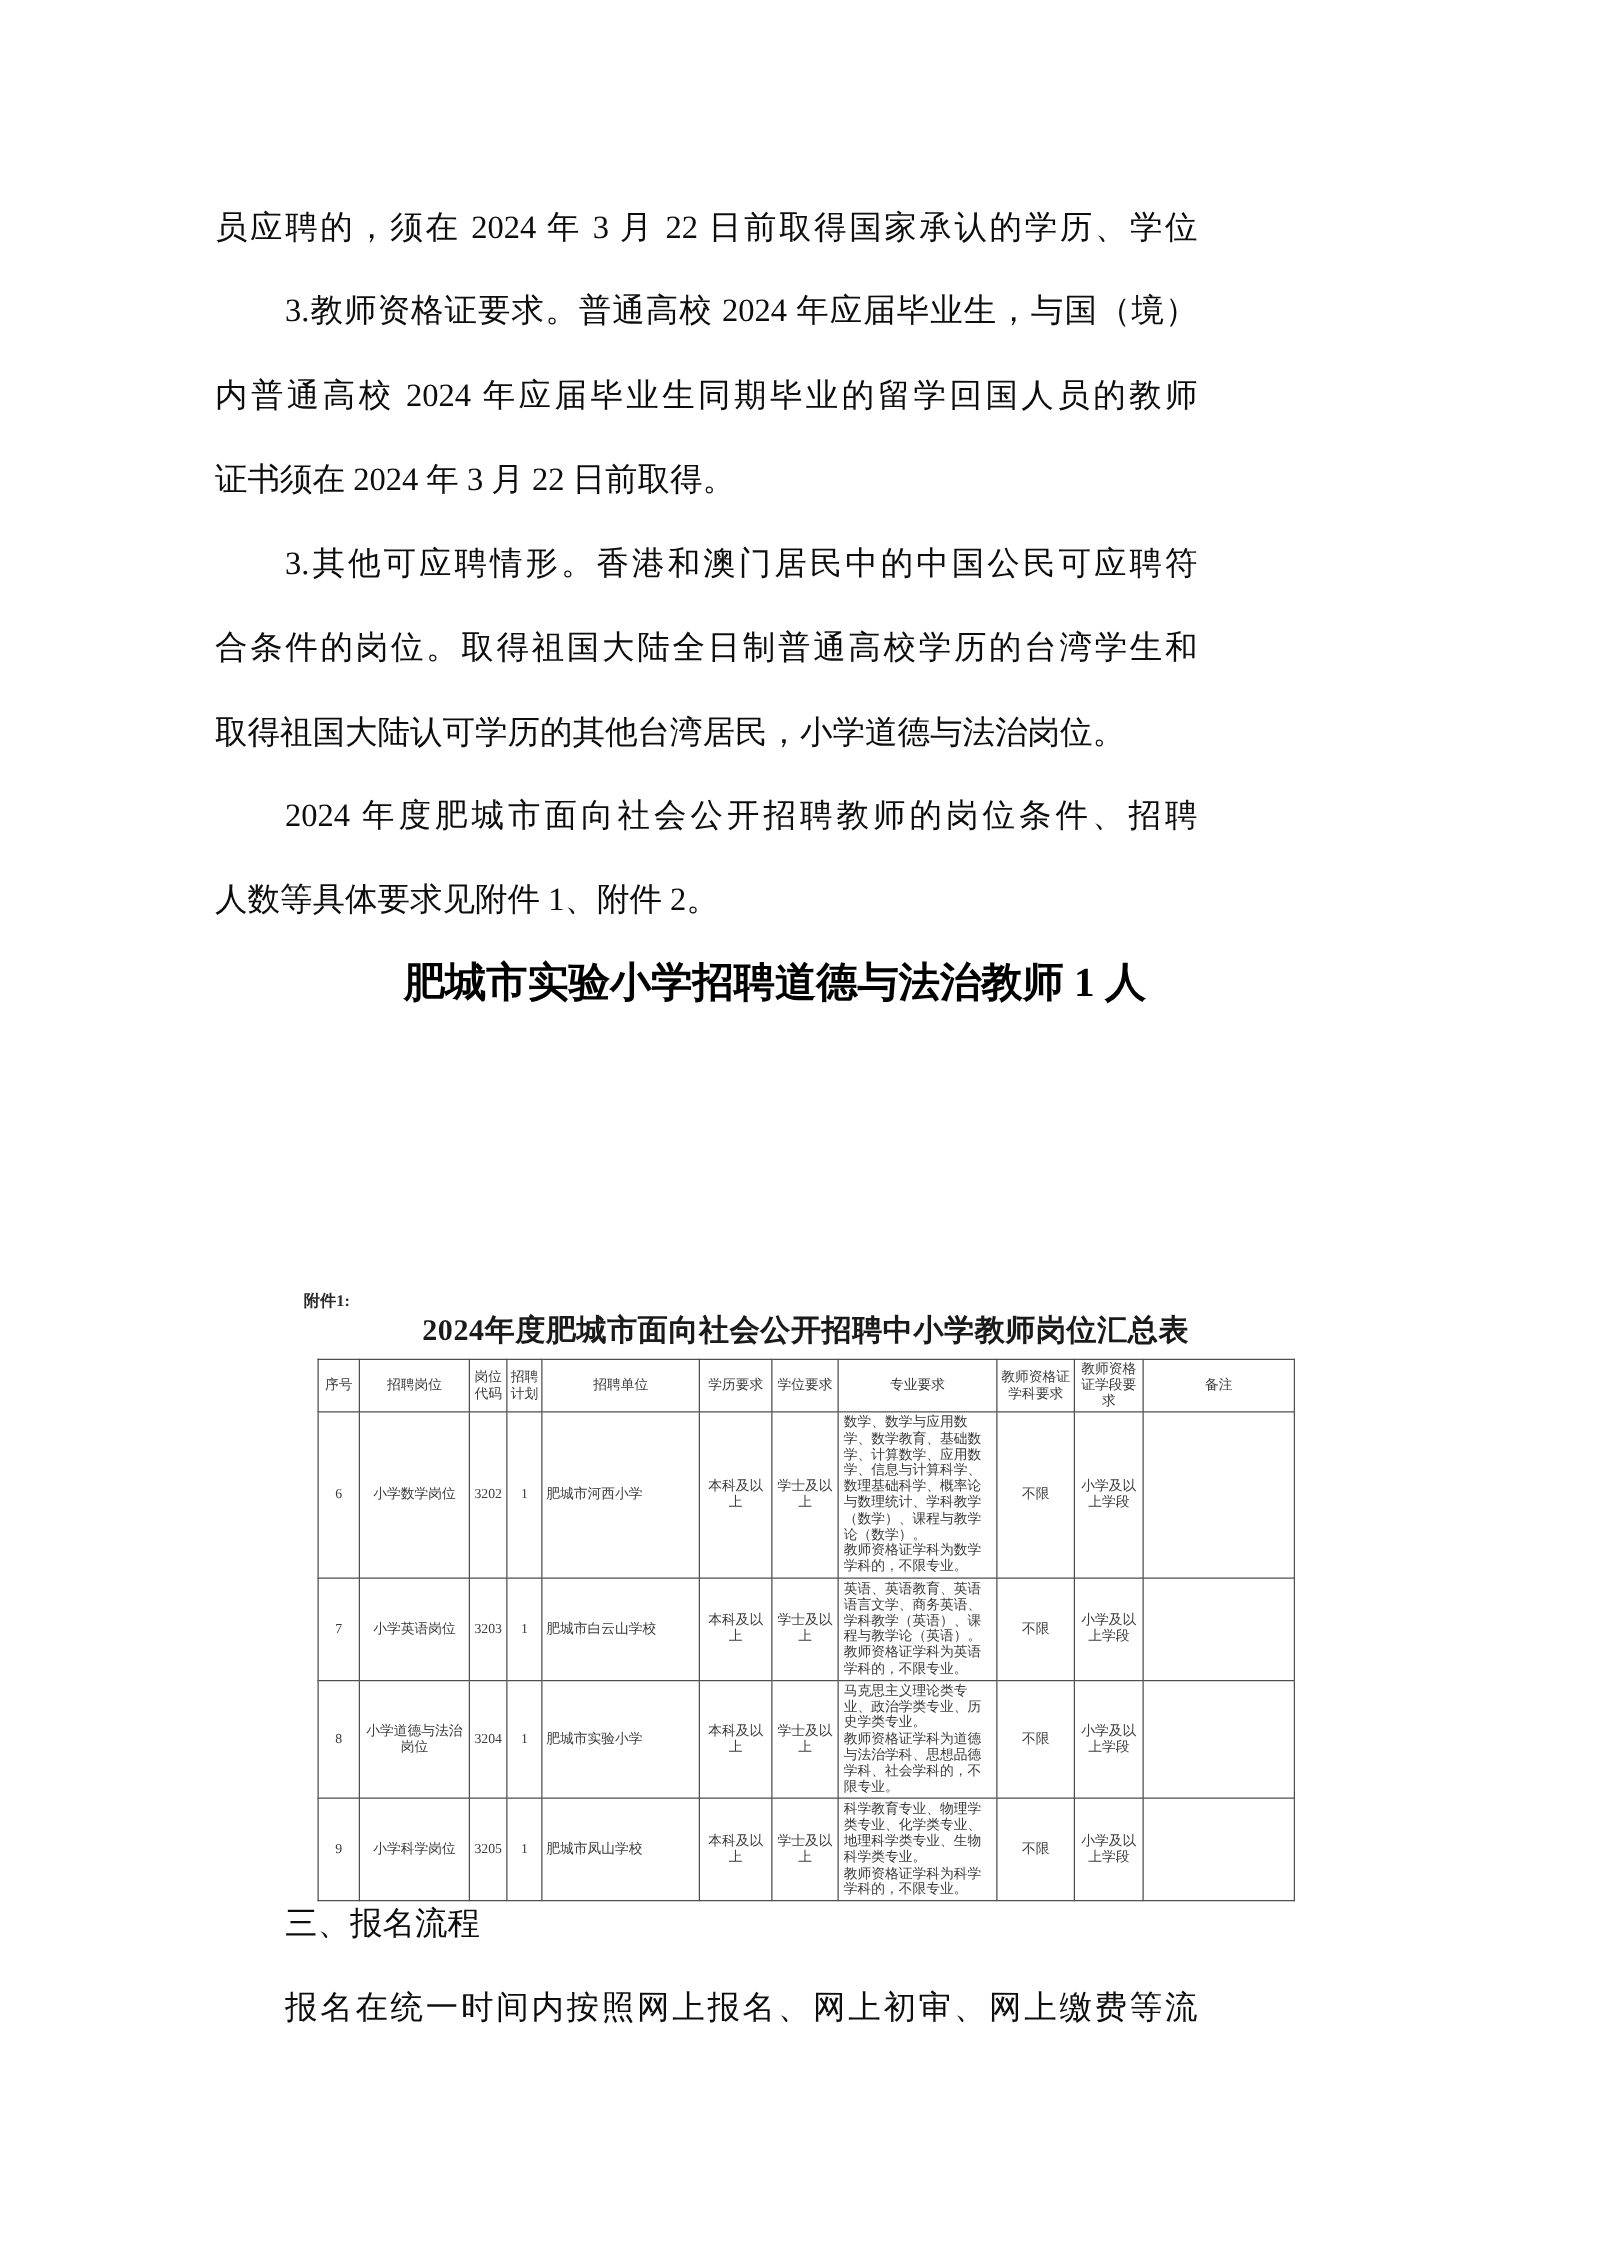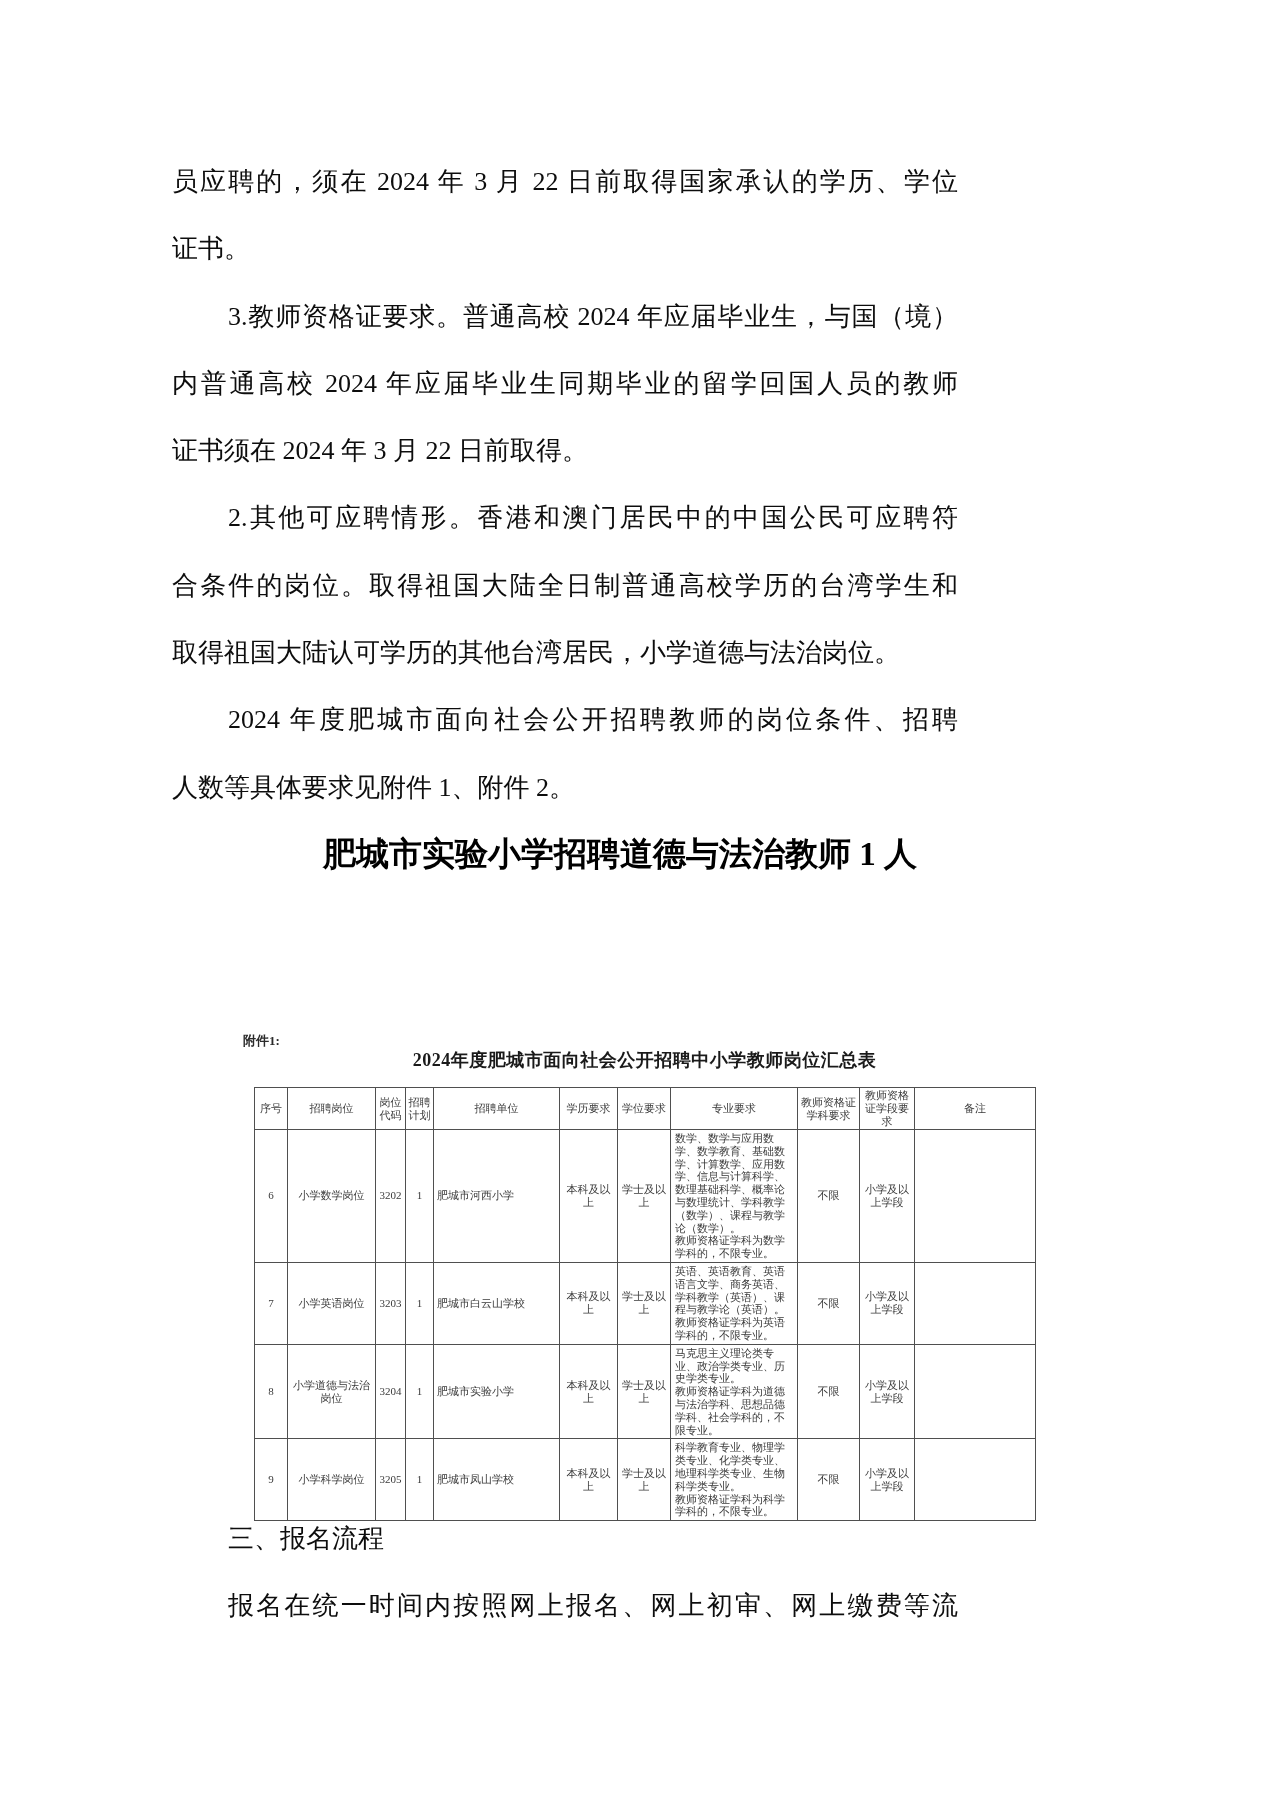--- a/index.html
+++ b/index.html
@@ -46,21 +46,21 @@
     font-size: 13px;
     font-weight: bold;
     color: #2b2b2b;
   }
   .table-title {
     position: absolute;
     left: 254px;
     top: 1048px;
     width: 781px;
     text-align: center;
-    font-size: 18px;
+    font-size: 24px;
     font-weight: bold;
     letter-spacing: 0.5px;
     color: #1a1a1a;
   }
 
   
   table.summary {
     position: absolute;
     left: 254px;
     top: 1087px;
@@ -96,25 +96,24 @@
     width: 786px;
   }
 </style>
 </head>
 <body>
 
 <div class="page">
 
   <div class="body-block">
     <div class="t-line justify">员应聘的，须在 2024 年 3 月 22 日前取得国家承认的学历、学位</div>
-    <div class="t-line">证书。</div>
     <div class="t-line justify indent">3.教师资格证要求。普通高校 2024 年应届毕业生，与国（境）</div>
     <div class="t-line justify">内普通高校 2024 年应届毕业生同期毕业的留学回国人员的教师</div>
     <div class="t-line">证书须在 2024 年 3 月 22 日前取得。</div>
-    <div class="t-line justify indent">2.其他可应聘情形。香港和澳门居民中的中国公民可应聘符</div>
+    <div class="t-line justify indent">3.其他可应聘情形。香港和澳门居民中的中国公民可应聘符</div>
     <div class="t-line justify">合条件的岗位。取得祖国大陆全日制普通高校学历的台湾学生和</div>
     <div class="t-line">取得祖国大陆认可学历的其他台湾居民，小学道德与法治岗位。</div>
     <div class="t-line justify indent">2024 年度肥城市面向社会公开招聘教师的岗位条件、招聘</div>
     <div class="t-line">人数等具体要求见附件 1、附件 2。</div>
     <div class="t-line heading">肥城市实验小学招聘道德与法治教师 1 人</div>
   </div>
 
   <div class="attachment-label">附件1:</div>
 
   <div class="table-title">2024年度肥城市面向社会公开招聘中小学教师岗位汇总表</div>

